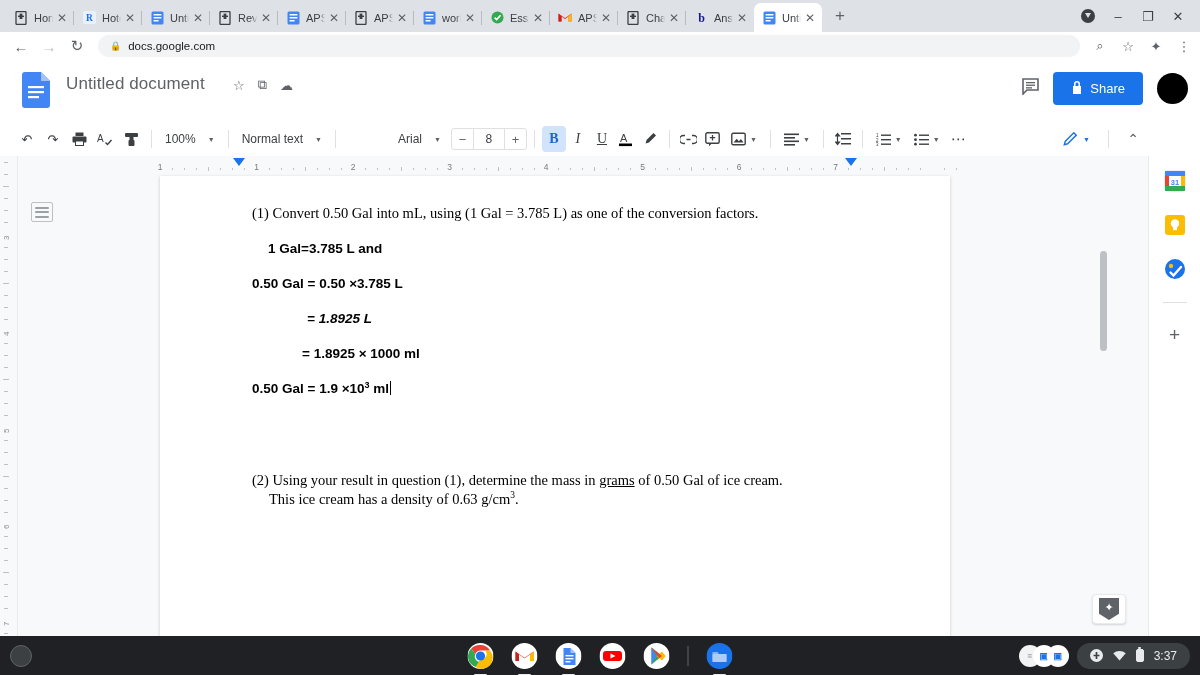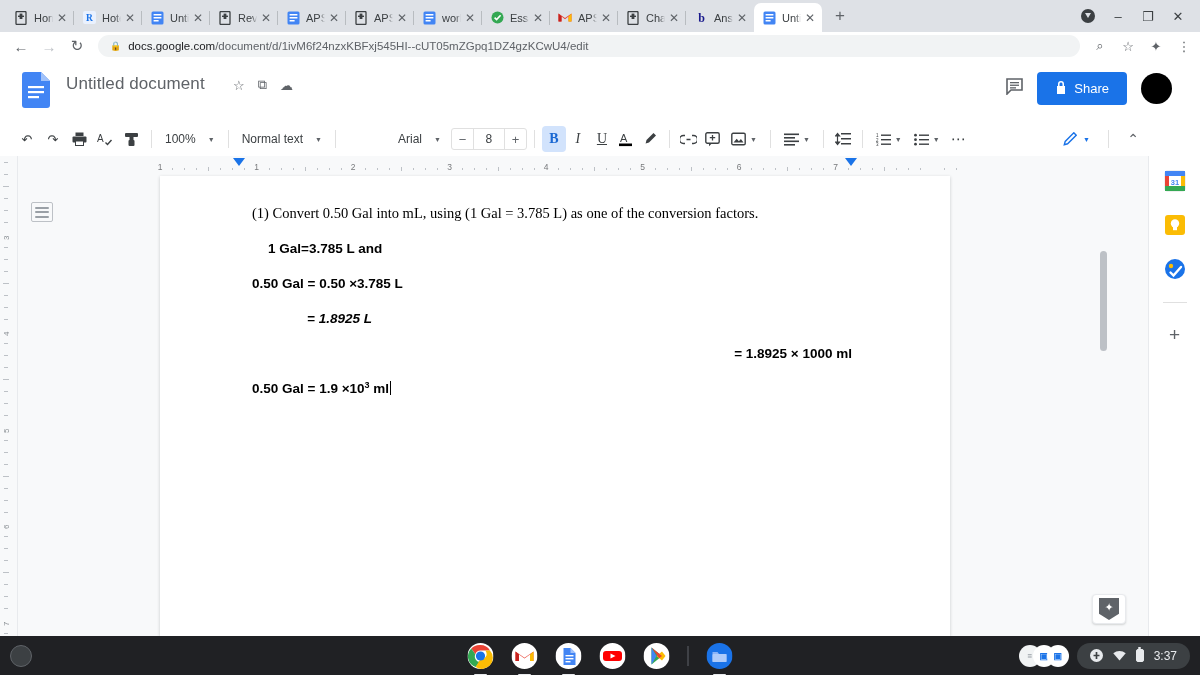--- a/index.html
+++ b/index.html
@@ -110,21 +110,21 @@
     display: flex; gap: 0; align-items: center;
   }
   .menuitem {
     font-size: 12.5px; color: #202124; padding: 2px 8px; border-radius: 4px;
   }
   .lastedit {
     font-size: 12.5px; color: #5f6368; margin-left: 10px;
     text-decoration: underline;
   }
   .hdr-right {
-    position: absolute; right: 28px; top: 12px;
+    position: absolute; right: 12px; top: 12px;
     display: flex; align-items: center; gap: 14px;
   }
   .commentico { font-size: 17px; color: #5f6368; }
   .share-btn {
     display: flex; align-items: center; gap: 7px;
     background: #1a73e8; color: #fff; border-radius: 4px;
     height: 33px; padding: 0 18px; font-size: 13px; font-weight: 500;
   }
   .avatar {
     width: 31px; height: 31px; border-radius: 50%; background: #000;
@@ -469,21 +469,20 @@
     </div>
   </div>
 
   <div class="omnibar">
     <div class="navbtn">←</div>
     <div class="navbtn fwd">→</div>
     <div class="navbtn">↻</div>
     <div class="urlbox">
       <span class="lock">🔒</span>
       <span class="url-host">docs.google.com</span>
-        <span>/document/d/1ivM6f24nzxKBFxj545HI--cUT05mZGpq1DZ4gzKCwU4/edit</span>
     </div>
     <div class="omni-right">
       <div class="oi">⌕</div>
       <div class="oi">☆</div>
       <div class="oi">✦</div>
       <div class="oi">⋮</div>
     </div>
   </div>
 
   <div class="docs-header">
@@ -780,23 +779,24 @@
       <div class="indent-marker" style="left:93px"></div>
       <div class="indent-marker" style="left:705px"></div>
     </div>
 
     <div class="page">
       <div class="doc-body" id="docbody">
           <div class="q-line" style="margin-bottom: 17px;">(1) Convert 0.50 Gal into mL, using (1 Gal = 3.785 L) as one of the conversion factors.</div>
           <div class="math" style="margin-left: 16px; margin-bottom: 19px;">1 Gal=3.785 L and</div>
           <div class="math" style="margin-left: 0px; margin-bottom: 19px;">0.50 Gal = 0.50 ×3.785 L</div>
           <div class="math" style="margin-left: 55px; margin-bottom: 19px; font-style: italic;">= 1.8925 L</div>
-          <div class="math" style="margin-left: 50px; margin-bottom: 19px; text-align: right;">= 1.8925 × 1000 ml</div>
+          <div class="math" style="margin-left: 50px; margin-bottom: 19px;">= 1.8925 × 1000 ml</div>
           <div class="math" style="margin-left: 0px; margin-bottom: 19px;">0.50 Gal = 1.9 ×10<sup>3</sup> ml<span class="caretbar"></span></div>
           <div style="height: 54px;"></div>
+          <div class="q-line q2">(2) Using your result in question (1), determine the mass in <span class="spell">grams</span> of 0.50 Gal of ice cream.<span class="cont">This ice cream has a density of 0.63 g/cm<sup>3</sup>.</span></div>
         </div>
     </div>
 
     <div class="vscroll"></div>
 
     <div class="explore-btn">
       <div class="spark">✦</div>
     </div>
     <div class="panel-chevron">›</div>
 

